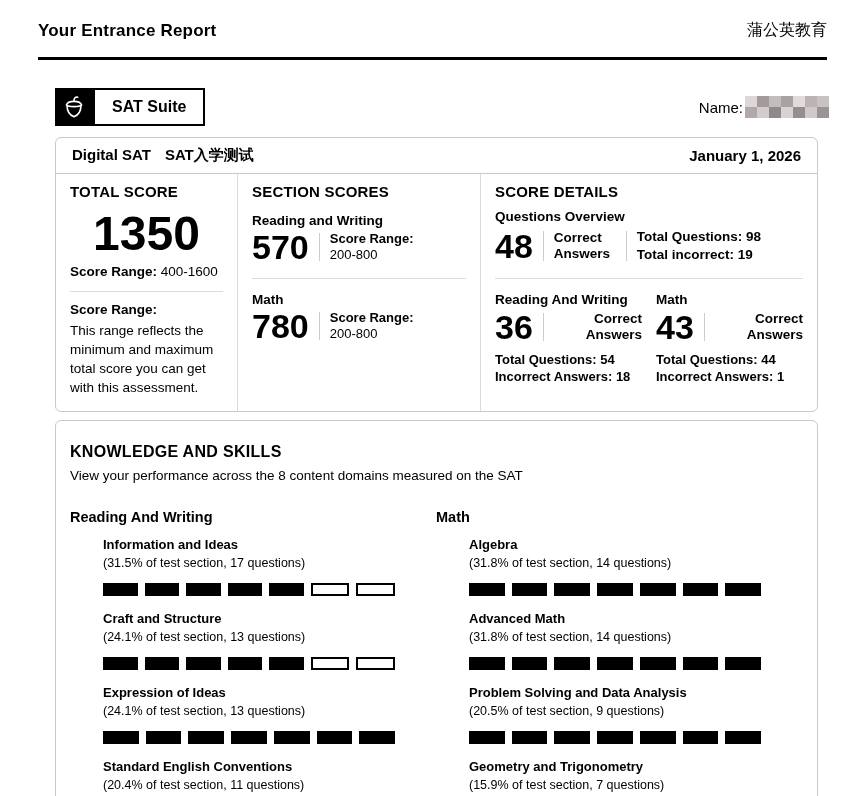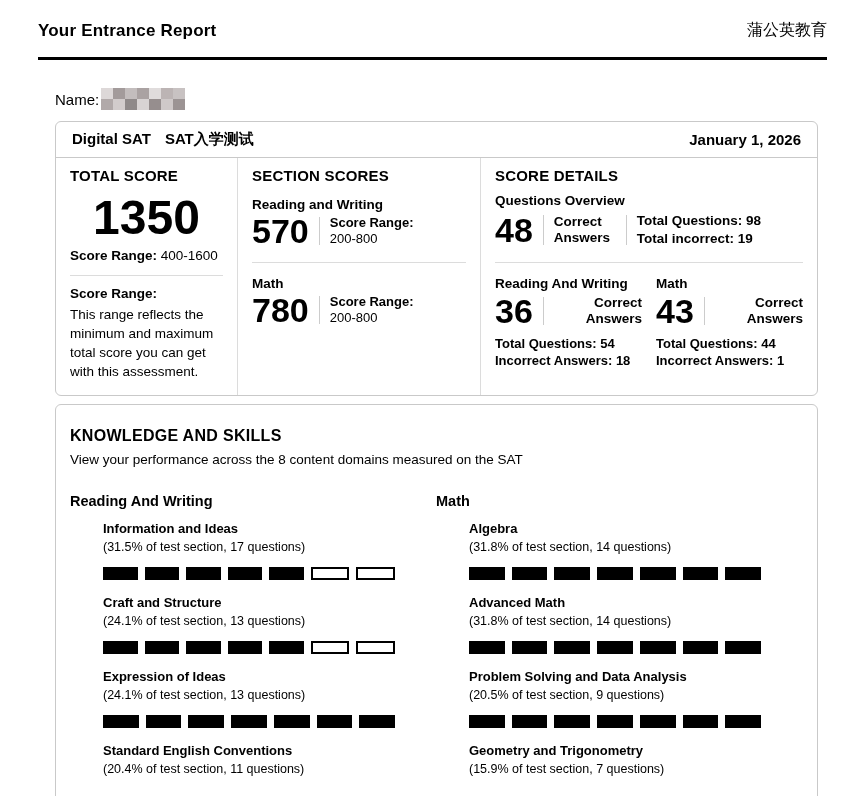--- a/index.html
+++ b/index.html
@@ -74,20 +74,30 @@
 </head>
 <body>
 
 <header class="page-header">
   <h1 class="page-title">Your Entrance Report</h1>
   <div class="brand">蒲公英教育</div>
 </header>
 <div class="rule"></div>
 
 <div class="badge-row">
+  <div class="sat-badge">
+    <span class="acorn-box">
+      <svg width="26" height="26" viewBox="0 0 24 24" fill="none" stroke="#fff" stroke-width="1.5" stroke-linecap="round">
+        <path d="M12 6 C12 3.6 13.6 2.4 15.4 3"></path>
+        <path d="M5 10.2 C6.4 5.6 17.6 5.6 19 10.2 C17 12.2 7 12.2 5 10.2 Z"></path>
+        <path d="M5.6 10.8 C5.6 16.2 8.6 19.6 12 21 C15.4 19.6 18.4 16.2 18.4 10.8"></path>
+      </svg>
+    </span>
+    <span class="badge-label-box">SAT Suite</span>
+  </div>
   <div class="name-row">
     <span>Name:</span>
     <span class="redacted" id="redacted-name">
         <span style="background: rgb(221, 216, 216);"></span>
         <span style="background: rgb(163, 155, 155);"></span>
         <span style="background: rgb(195, 189, 189);"></span>
         <span style="background: rgb(170, 162, 162);"></span>
         <span style="background: rgb(224, 220, 220);"></span>
         <span style="background: rgb(188, 180, 180);"></span>
         <span style="background: rgb(200, 194, 194);"></span>

